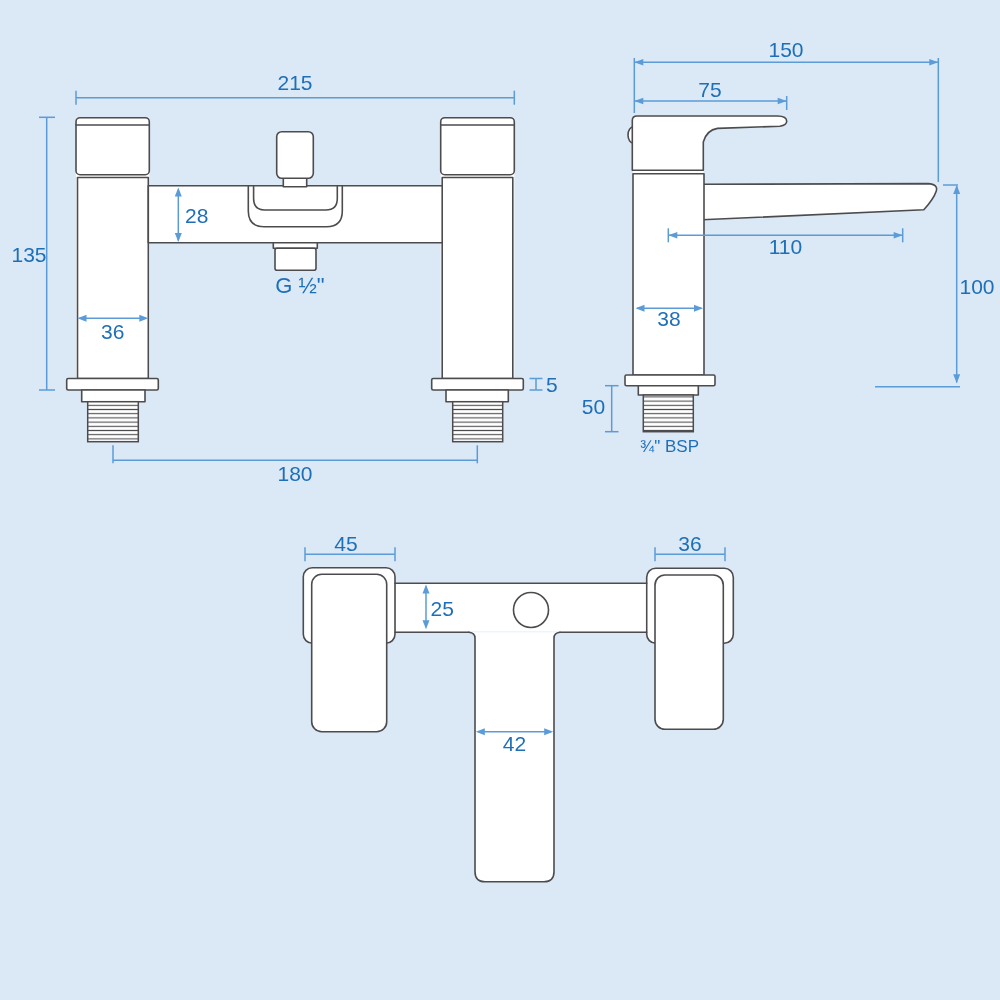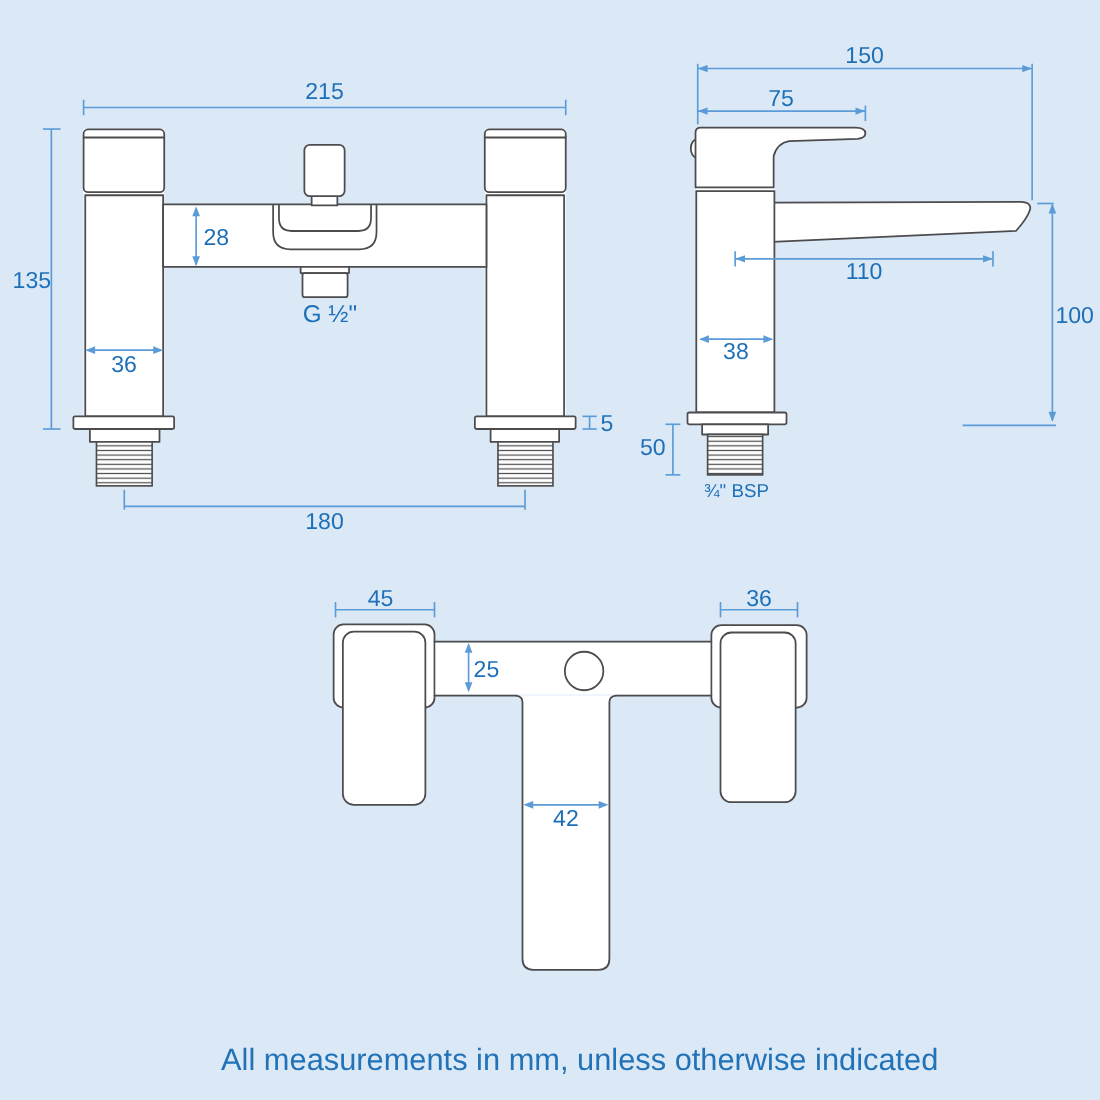--- a/index.html
+++ b/index.html
@@ -215,14 +215,13 @@
 
     <g>
       <line class="dl" x1="478" y1="731.7" x2="551" y2="731.7"></line>
       <polygon class="da" points="475.8,731.7 484.8,728.2 484.8,735.2"></polygon>
       <polygon class="da" points="553.2,731.7 544.2,728.2 544.2,735.2"></polygon>
       <text class="dt" x="514.5" y="750.5">42</text>
     </g>
   </g>
 </svg>
 
-<div class="note">All measurements in mm, unless otherwise indicated</div>
 </div>
 
 </body></html>

